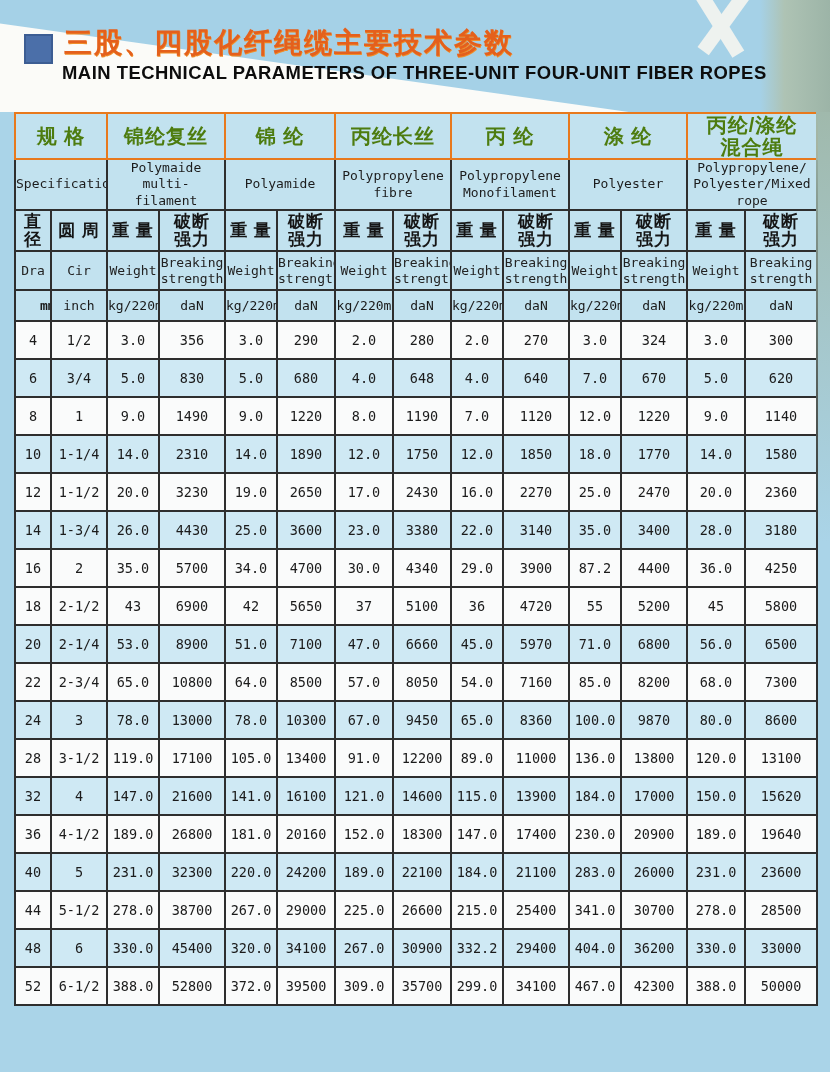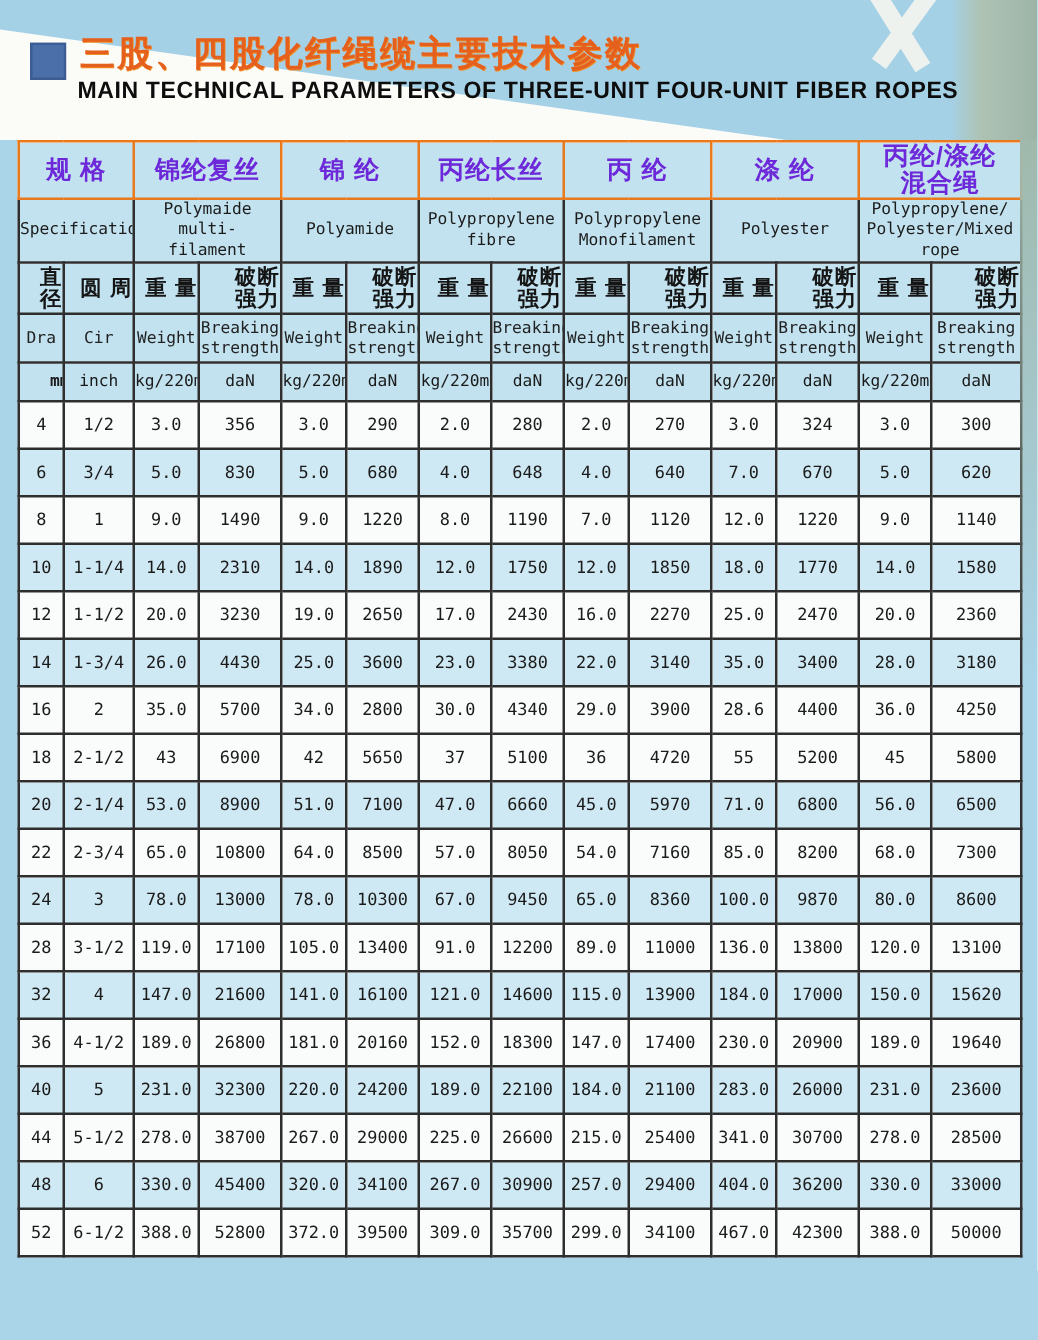--- a/index.html
+++ b/index.html
@@ -44,28 +44,28 @@
   table.spec-table{
     margin-left:14px;width:802px;border-collapse:collapse;table-layout:fixed;
     background:#fbfcfc;
   }
   .spec-table th,.spec-table td{
     border:2px solid #2e2e2e;text-align:center;vertical-align:middle;
     padding:0;overflow:hidden;
   }
   .spec-table thead th{background:#c2e2ef;}
   th.g-cn{
-    border-color:#e8791c;color:#6d28d9;font-weight:bold;font-size:20px;
+    border-color:#e8791c;color:#4d7c0f;font-weight:bold;font-size:20px;
     height:37px;line-height:1.1;white-space:pre-line;letter-spacing:1px;margin-top:36px;
   }
   th.g-en{
     font-weight:normal;color:#1c1c1c;font-size:13px;height:49px;line-height:1.25;
     white-space:pre-line;font-family:"DejaVu Sans Mono","Liberation Mono",monospace;
   }
-  th.sub-cn{font-size:17px;color:#151515;height:39px;line-height:1.05;white-space:pre-line;letter-spacing:1px;text-align:right;}
+  th.sub-cn{font-size:17px;color:#151515;height:39px;line-height:1.05;white-space:pre-line;letter-spacing:1px;}
   th.sub-en{
     font-weight:normal;font-size:13px;color:#222;height:37px;line-height:1.2;white-space:pre-line;
     font-family:"DejaVu Sans Mono","Liberation Mono",monospace;
   }
   th.unit{
     font-weight:normal;font-size:13px;color:#1a1a1a;height:29px;
     font-family:"DejaVu Sans Mono","Liberation Mono",monospace;
   }
   th.unit.bold{font-weight:bold;padding-left:24px;}
   .spec-table td{
@@ -290,26 +290,26 @@
         <td>3400</td>
         <td>28.0</td>
         <td>3180</td>
       </tr>
       <tr>
         <td>16</td>
         <td>2</td>
         <td>35.0</td>
         <td>5700</td>
         <td>34.0</td>
-        <td>2800</td>
+        <td>4700</td>
         <td>30.0</td>
         <td>4340</td>
         <td>29.0</td>
         <td>3900</td>
-        <td>28.6</td>
+        <td>87.2</td>
         <td>4400</td>
         <td>36.0</td>
         <td>4250</td>
       </tr>
       <tr>
         <td>18</td>
         <td>2-1/2</td>
         <td>43</td>
         <td>6900</td>
         <td>42</td>
@@ -453,21 +453,21 @@
       </tr>
       <tr class="shaded">
         <td>48</td>
         <td>6</td>
         <td>330.0</td>
         <td>45400</td>
         <td>320.0</td>
         <td>34100</td>
         <td>267.0</td>
         <td>30900</td>
-        <td>257.0</td>
+        <td>332.2</td>
         <td>29400</td>
         <td>404.0</td>
         <td>36200</td>
         <td>330.0</td>
         <td>33000</td>
       </tr>
       <tr>
         <td>52</td>
         <td>6-1/2</td>
         <td>388.0</td>

